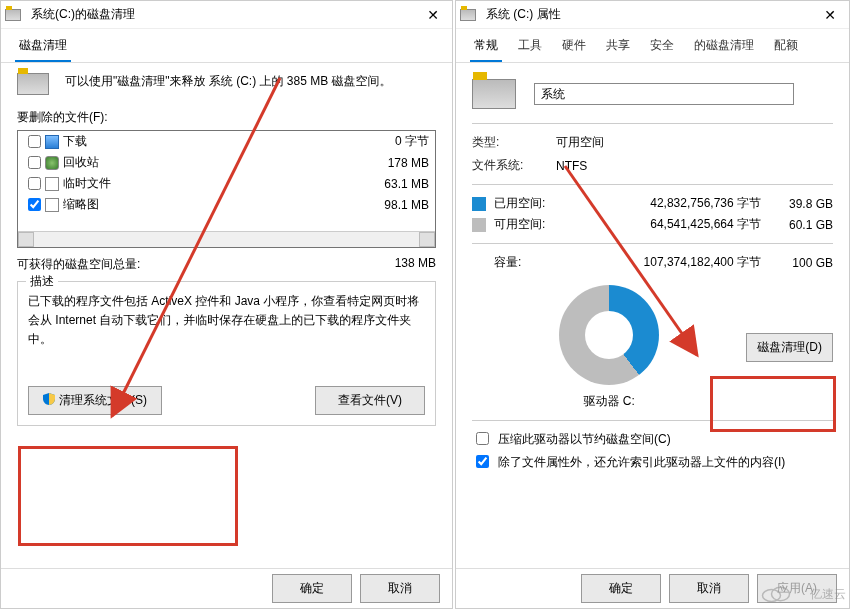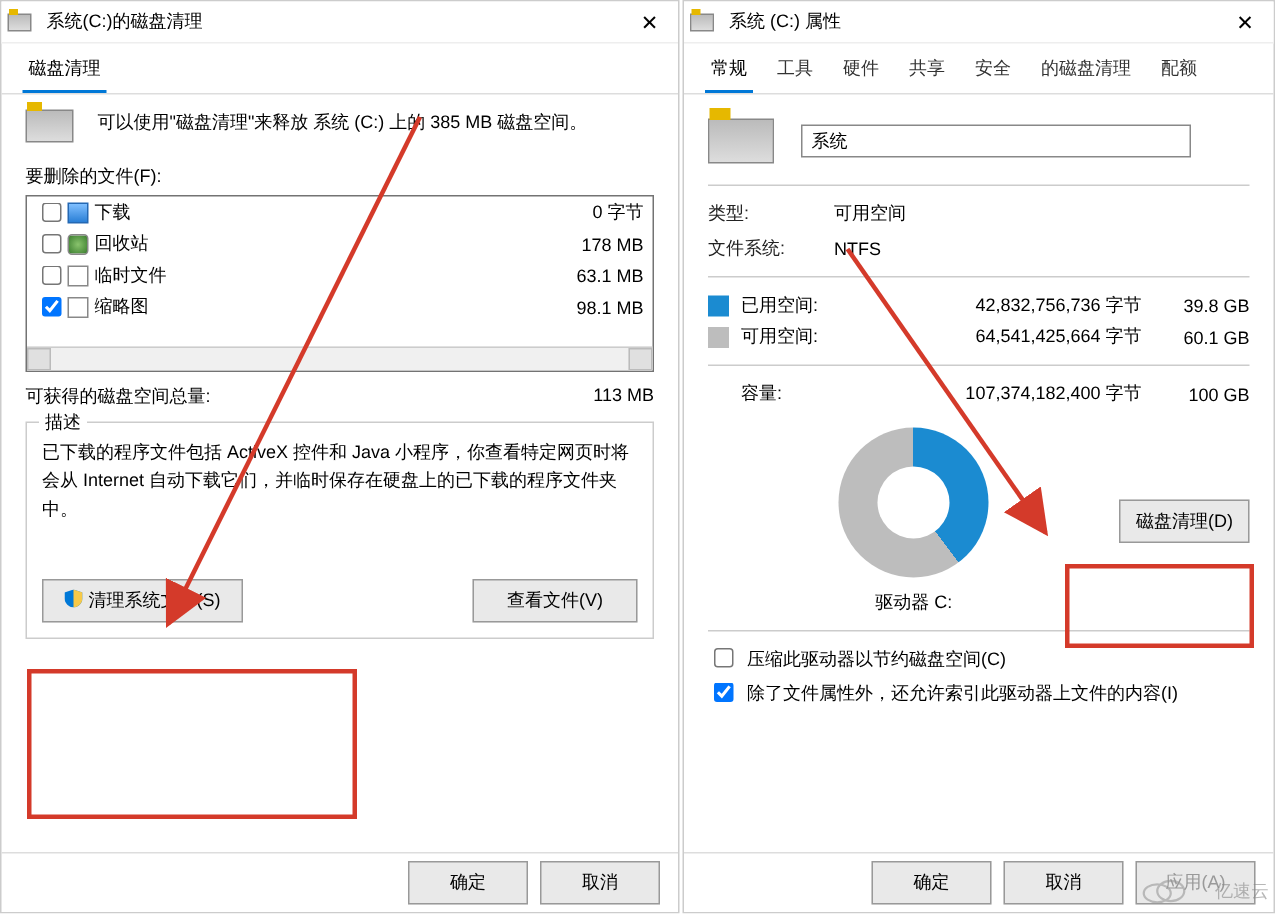--- a/index.html
+++ b/index.html
@@ -135,21 +135,21 @@
           </div>
         </div>
       <div class="hscroll">
         <div class="arrow"></div>
         <div class="track"></div>
         <div class="arrow"></div>
       </div>
     </div>
     <div class="total-row">
       <div class="tl">可获得的磁盘空间总量:</div>
-      <div class="tv">113 MB</div>
+      <div class="tv">138 MB</div>
     </div>
     <div class="group">
       <span class="legend">描述</span>
       <div style="line-height:1.6;">已下载的程序文件包括 ActiveX 控件和 Java 小程序，你查看特定网页时将会从 Internet 自动下载它们，并临时保存在硬盘上的已下载的程序文件夹中。</div>
       <div class="btnrow">
         <div class="btn">
           <span style="display:inline-block;vertical-align:middle;margin-right:4px;">
             <svg width="12" height="12" viewBox="0 0 12 12">
                 <path d="M6 0 L12 2 V6 C12 9 9 12 6 12 C3 12 0 9 0 6 V2 Z" fill="#0078d7"></path>
                 <path d="M6 0 L6 12 C9 12 12 9 12 6 V2 Z" fill="#f7c948"></path>

